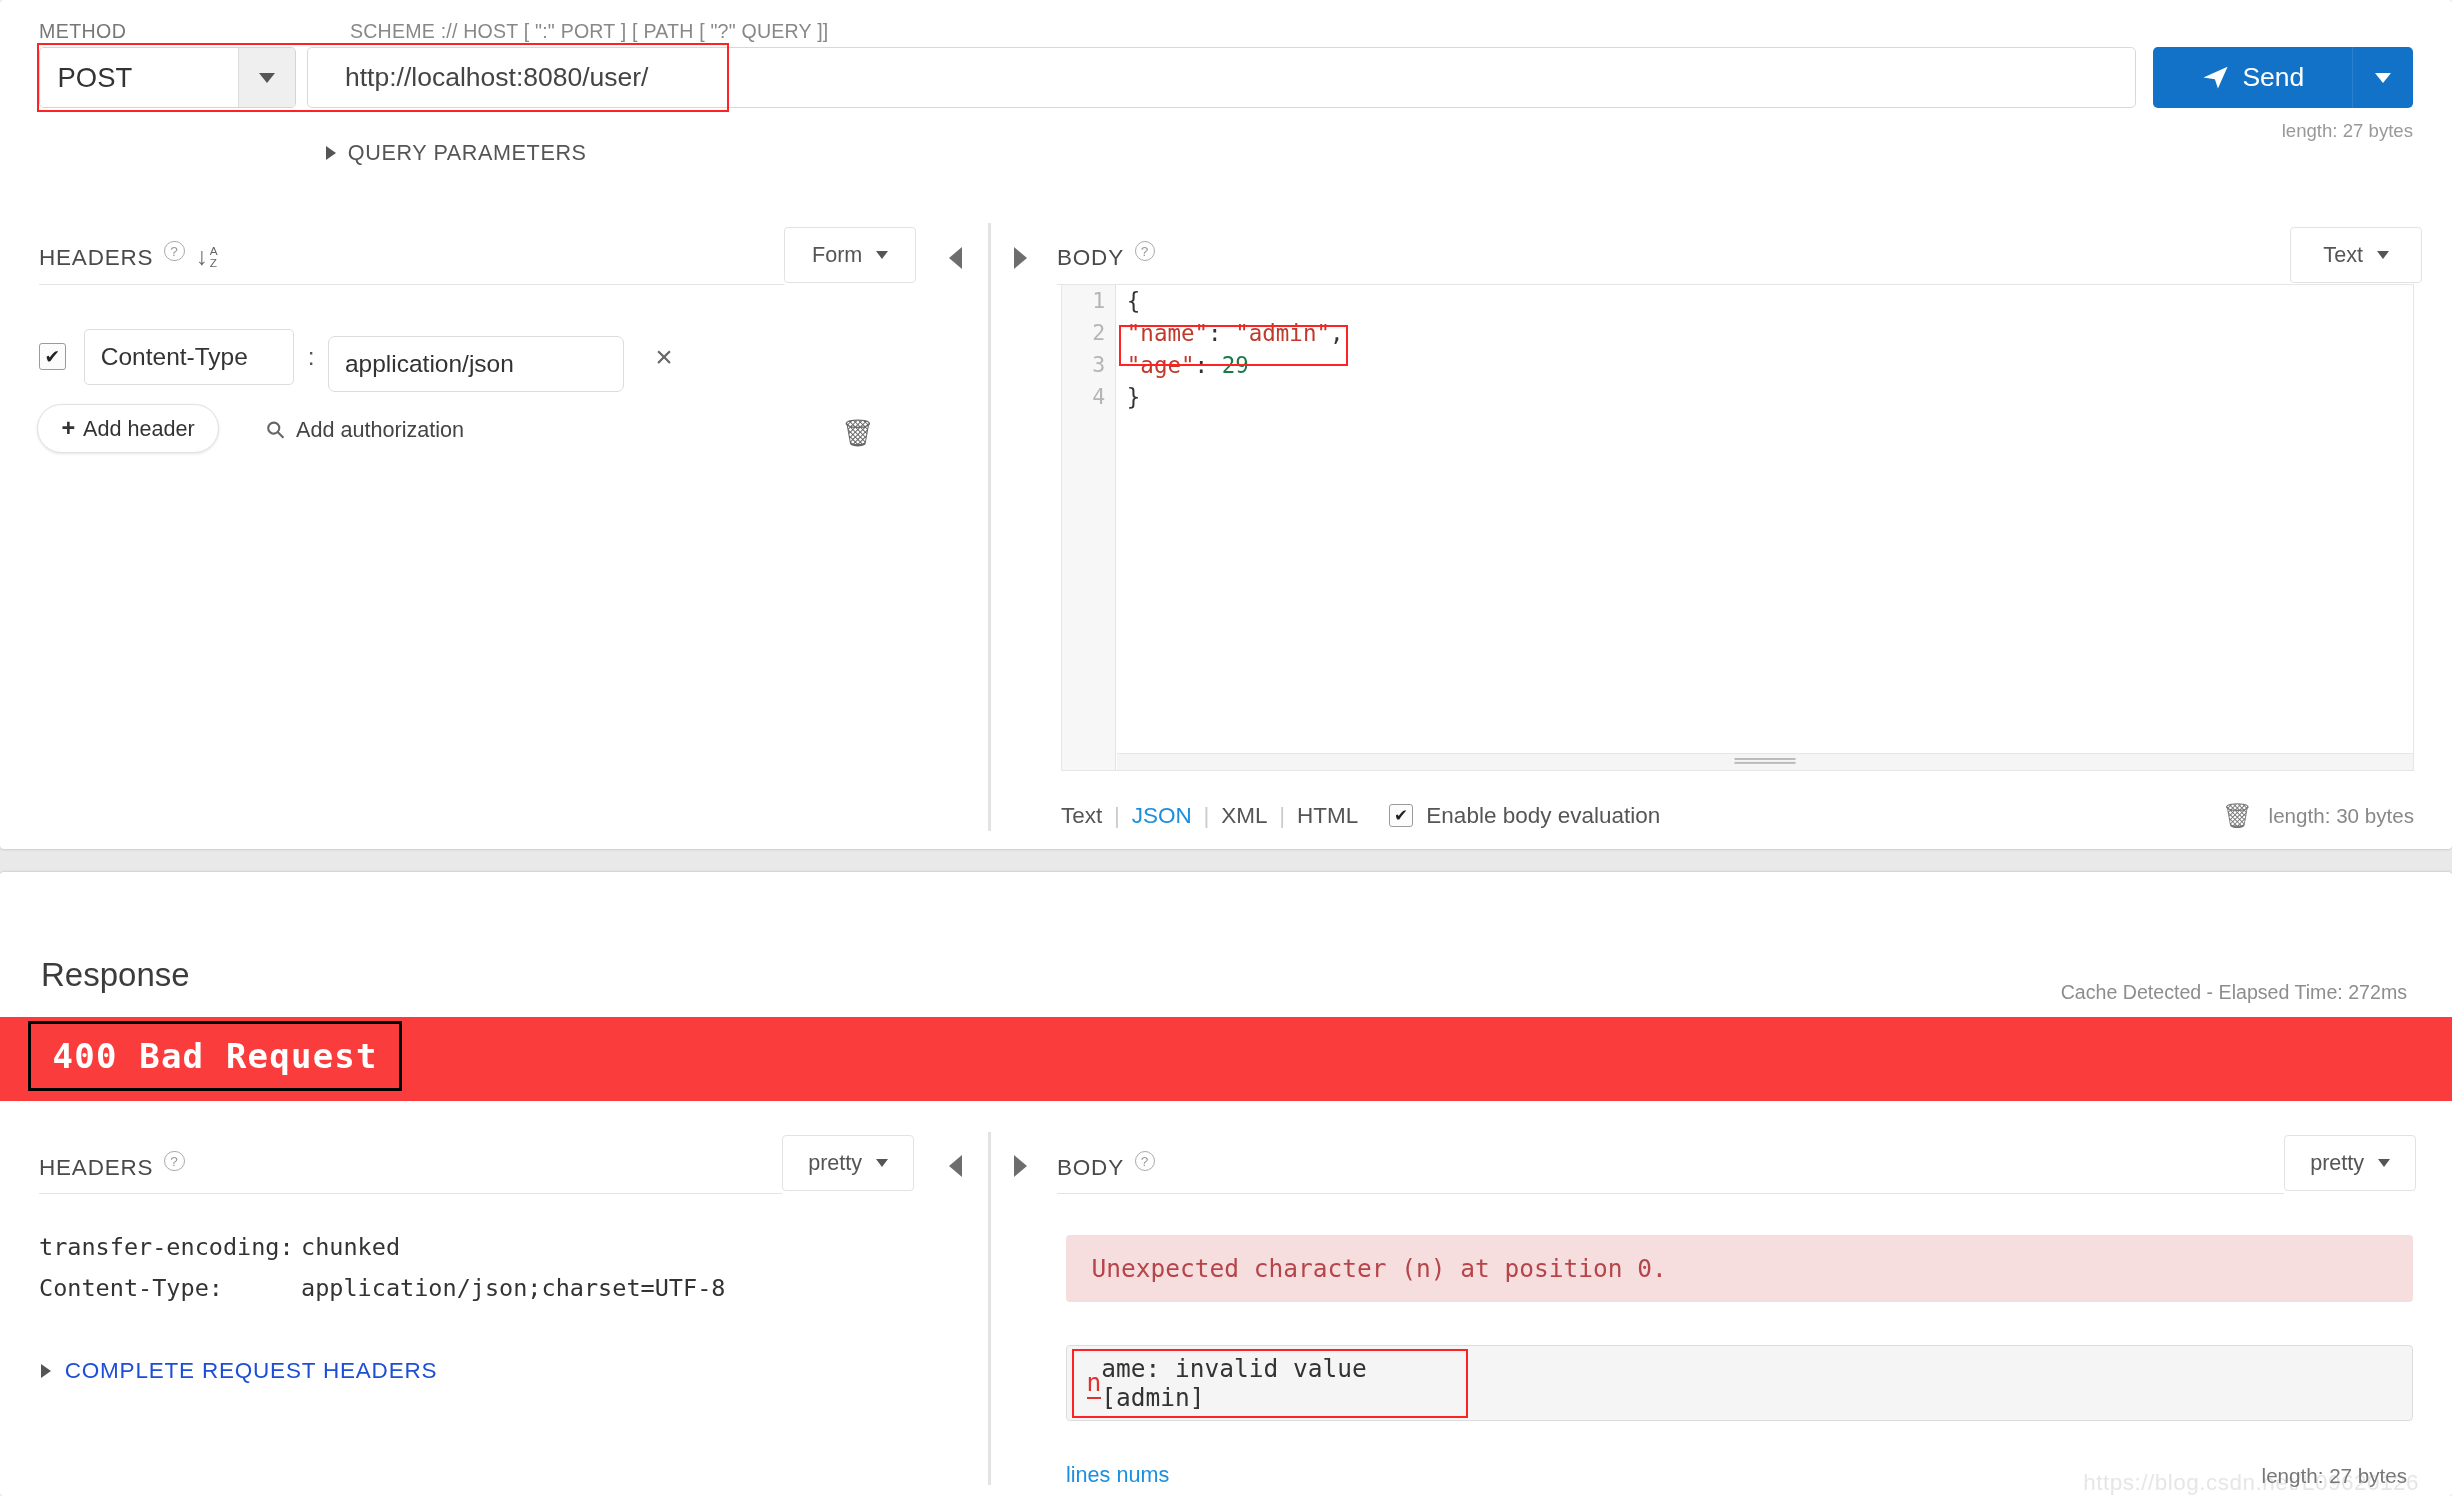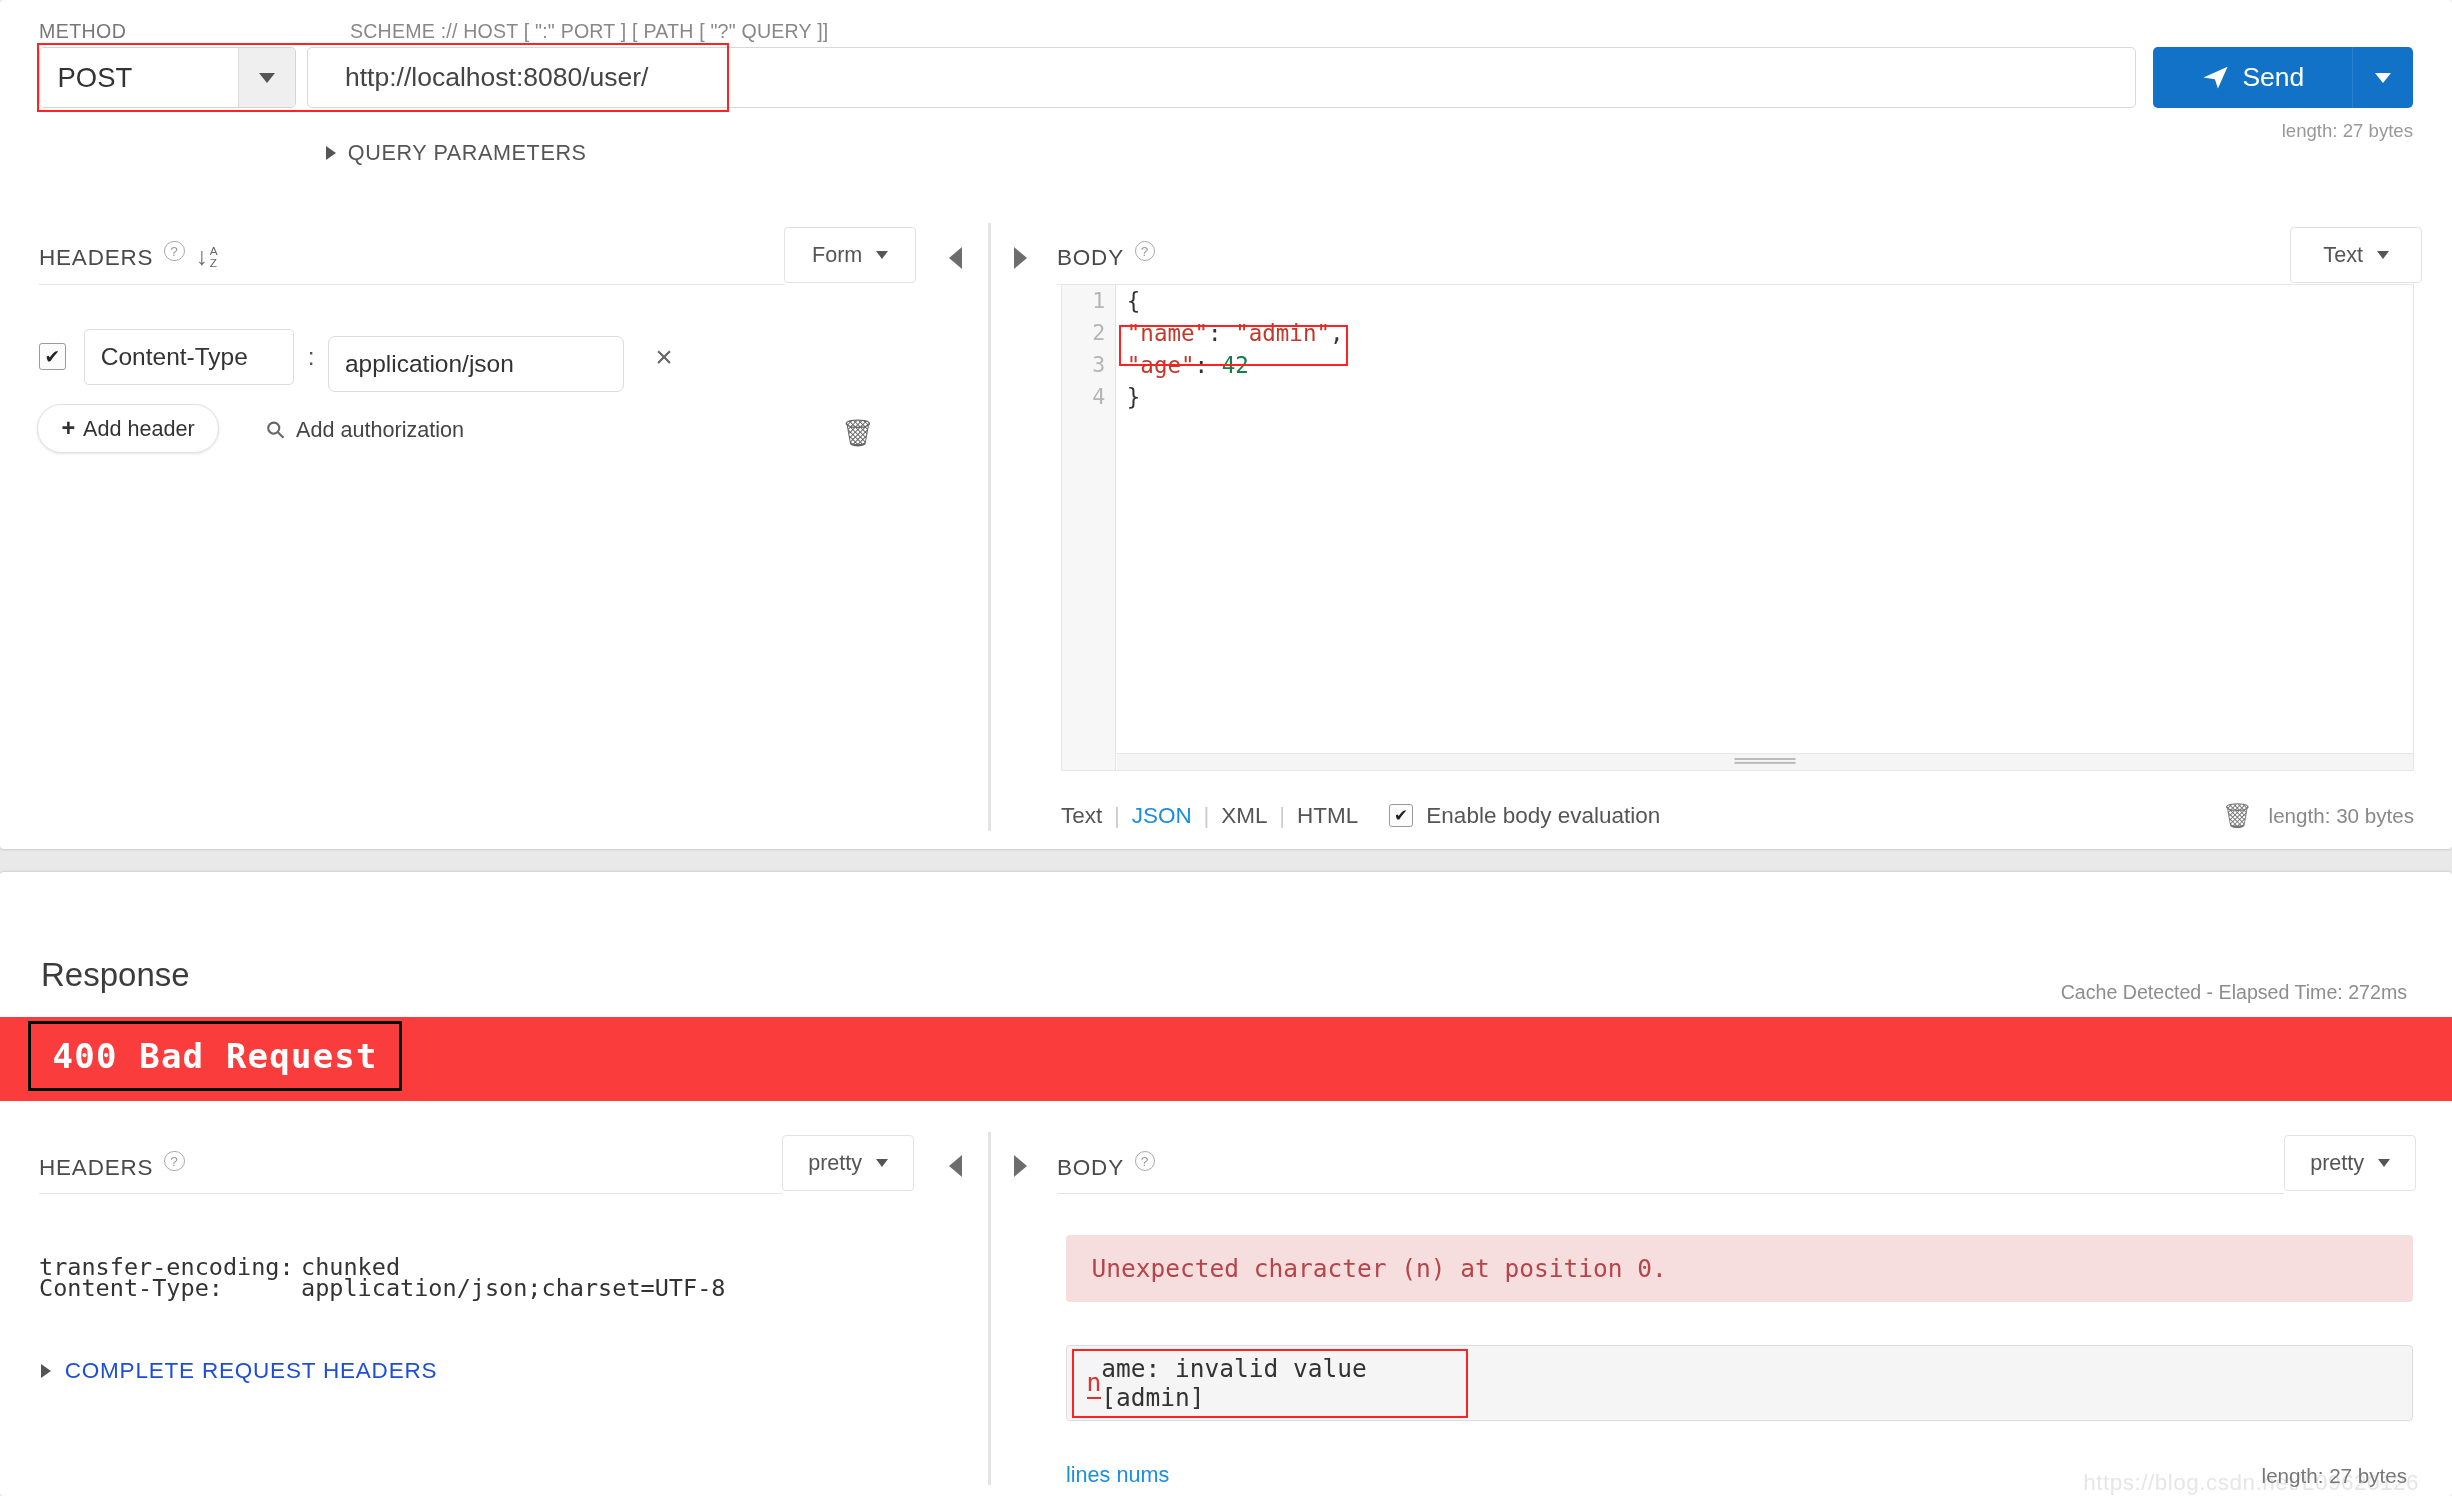--- a/index.html
+++ b/index.html
@@ -390,21 +390,21 @@
     <div class="editor">
       <div class="gutter">
         <div>1</div>
         <div>2</div>
         <div>3</div>
         <div>4</div>
       </div>
       <div class="code">
         <div class="ln"><span class="tok-punct">{</span></div>
         <div class="ln"><span class="tok-str">"name"</span><span class="tok-punct">: </span><span class="tok-str">"admin"</span><span class="tok-punct">,</span></div>
-        <div class="ln"><span class="tok-str">"age"</span><span class="tok-punct">: </span><span class="tok-num">42</span></div>
+        <div class="ln"><span class="tok-str">"age"</span><span class="tok-punct">: </span><span class="tok-num">29</span></div>
         <div class="ln"><span class="tok-punct">}</span></div>
       </div>
       <div class="editor-scroll">
         <div class="scroll-grip"></div>
       </div>
     </div>
 
     <div class="body-foot">
       <span class="fmt-link">Text</span>
       <span class="fmt-bar">|</span>
@@ -433,21 +433,21 @@
   <div class="col-title" style="left:39px; top:1155px;">
     <span>HEADERS</span>
     <span class="help-q">?</span>
   </div>
   <div class="sel-box" style="left:782px; top:1135px;">
     <span>pretty</span>
     <span class="caret-sm"></span>
   </div>
   <div class="hr-sep" style="left:39px; top:1193px; width:743px;"></div>
 
-  <div class="rh-row" style="top:1233px; left:0; width:980px; height:29px;margin-top:20px;">
+  <div class="rh-row" style="top:1233px; left:0; width:980px; height:29px;">
     <span class="rh-key">transfer-encoding:</span>
     <span class="rh-val">chunked</span>
   </div>
   <div class="rh-row" style="top:1274px; left:0; width:980px; height:29px;">
     <span class="rh-key">Content-Type:</span>
     <span class="rh-val">application/json;charset=UTF-8</span>
   </div>
 
   <div class="complete-hdrs">
     <span class="tri-r"></span>

